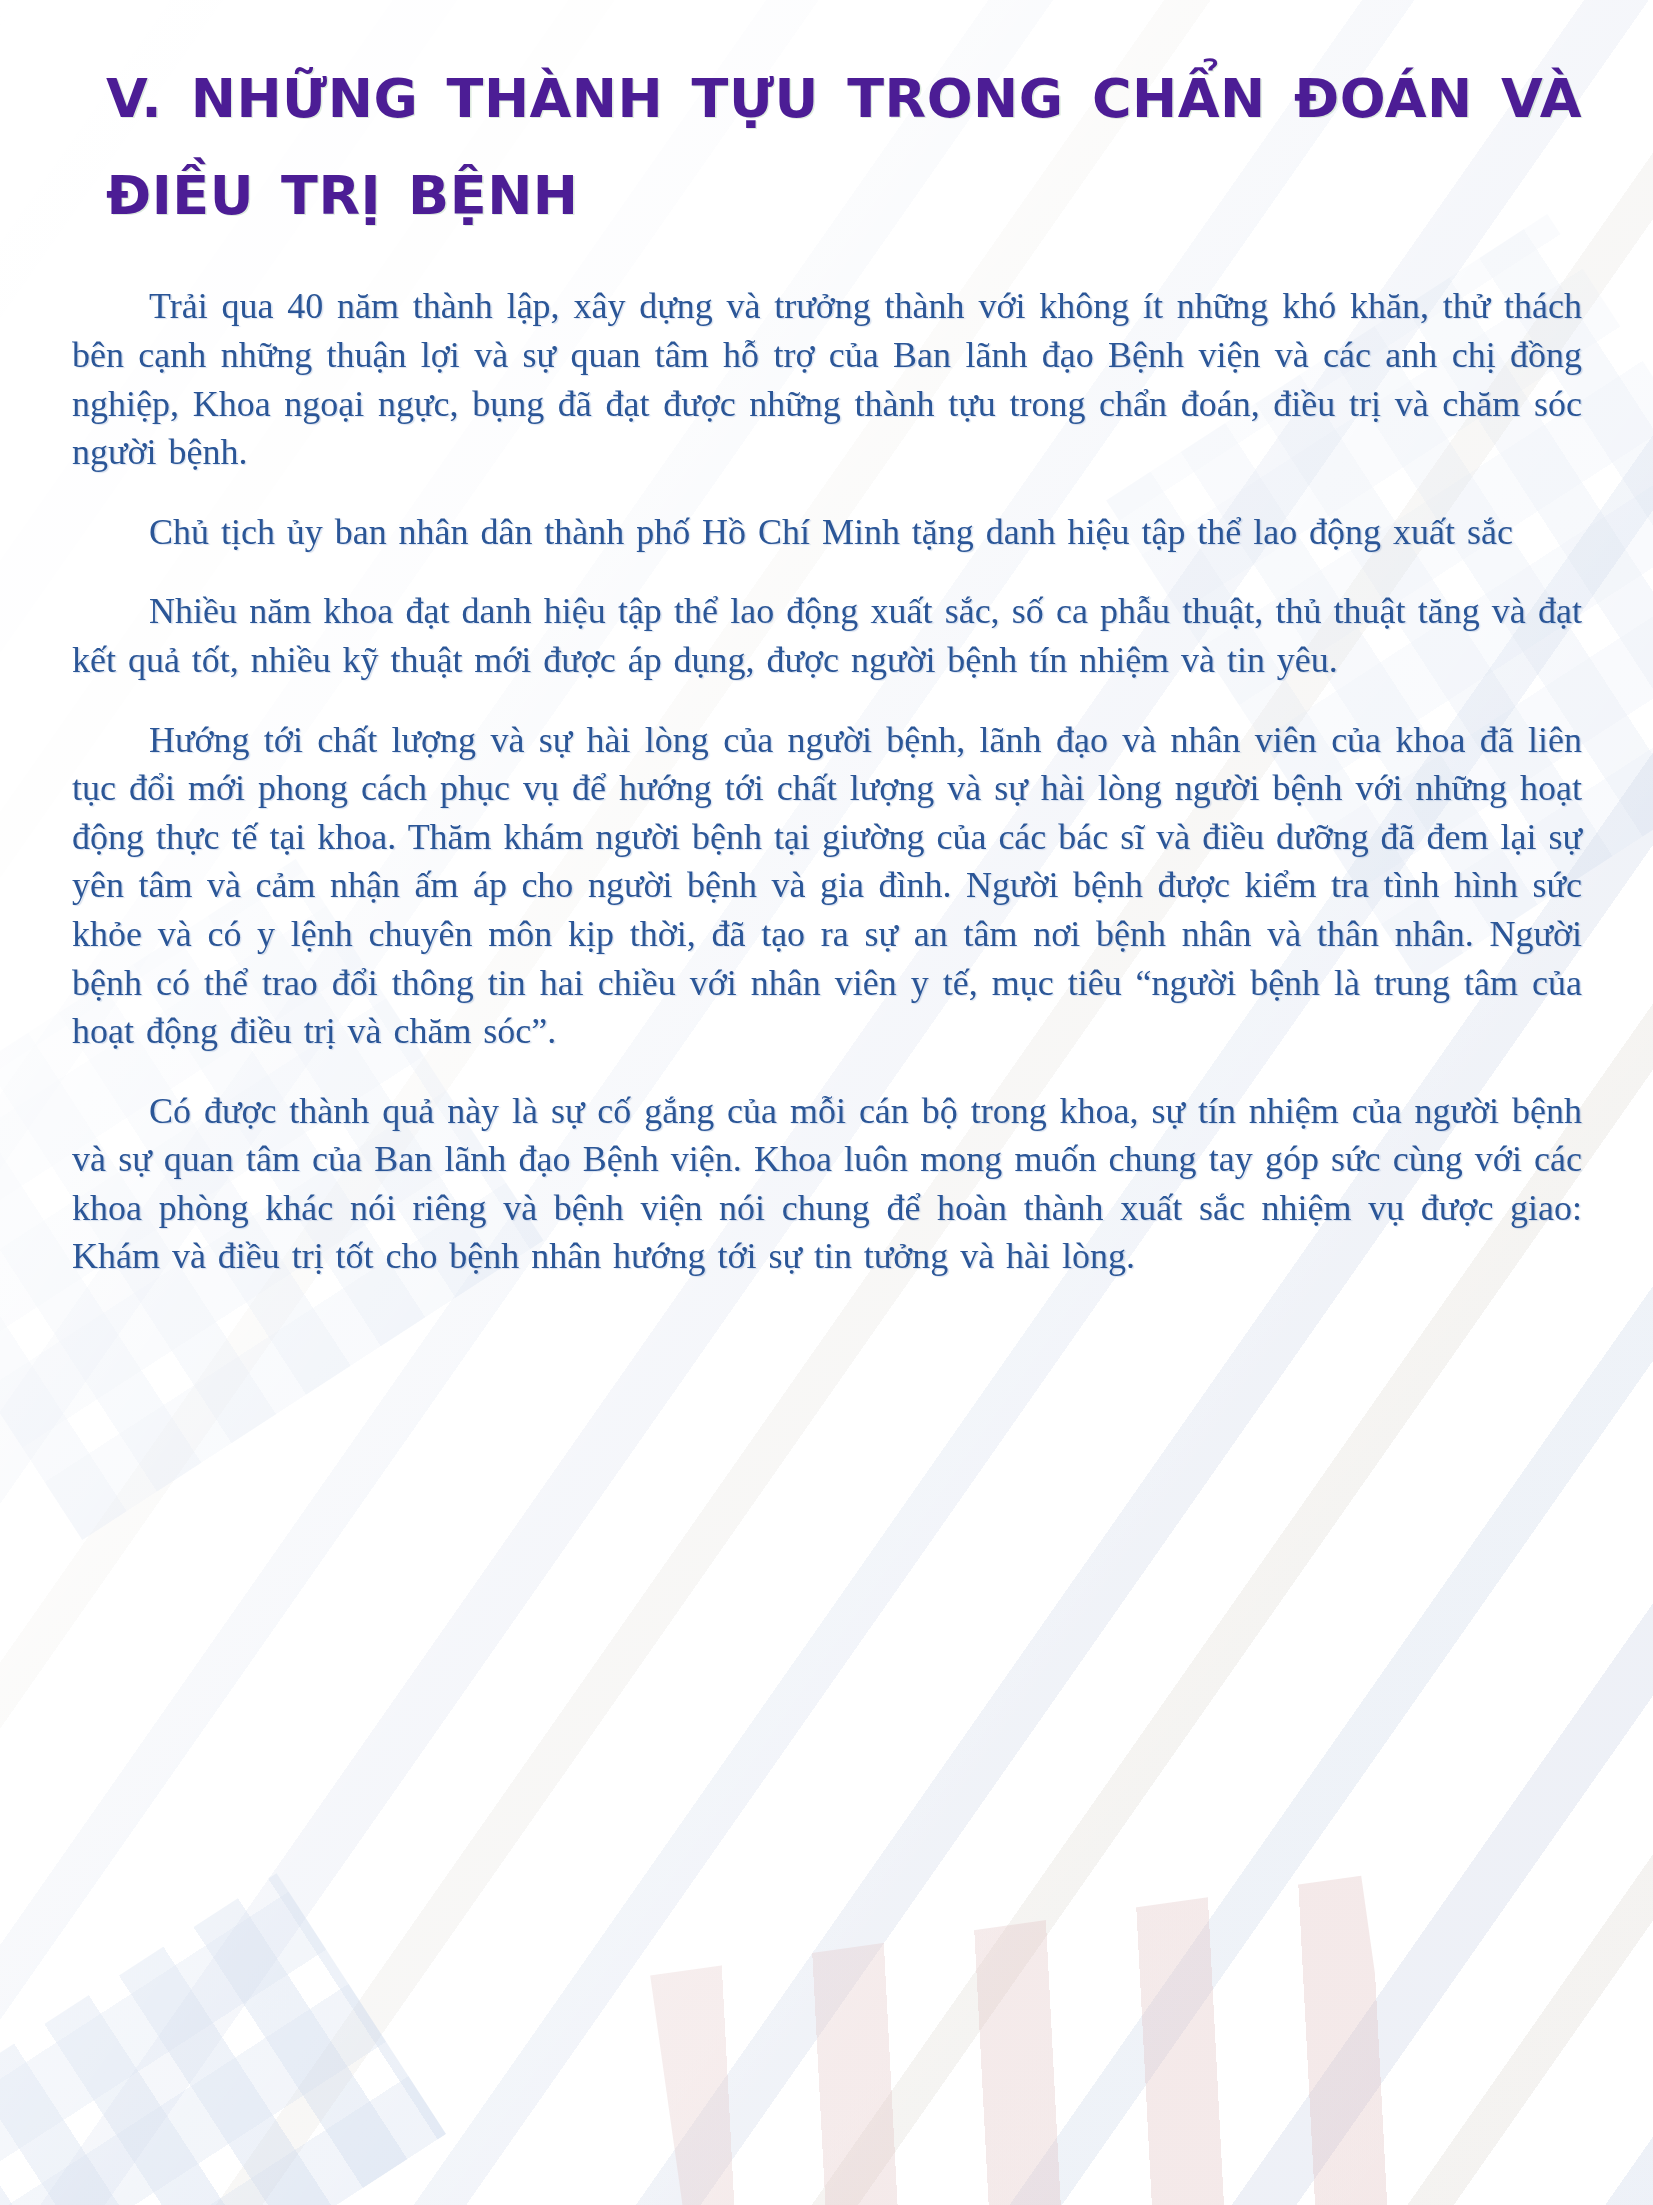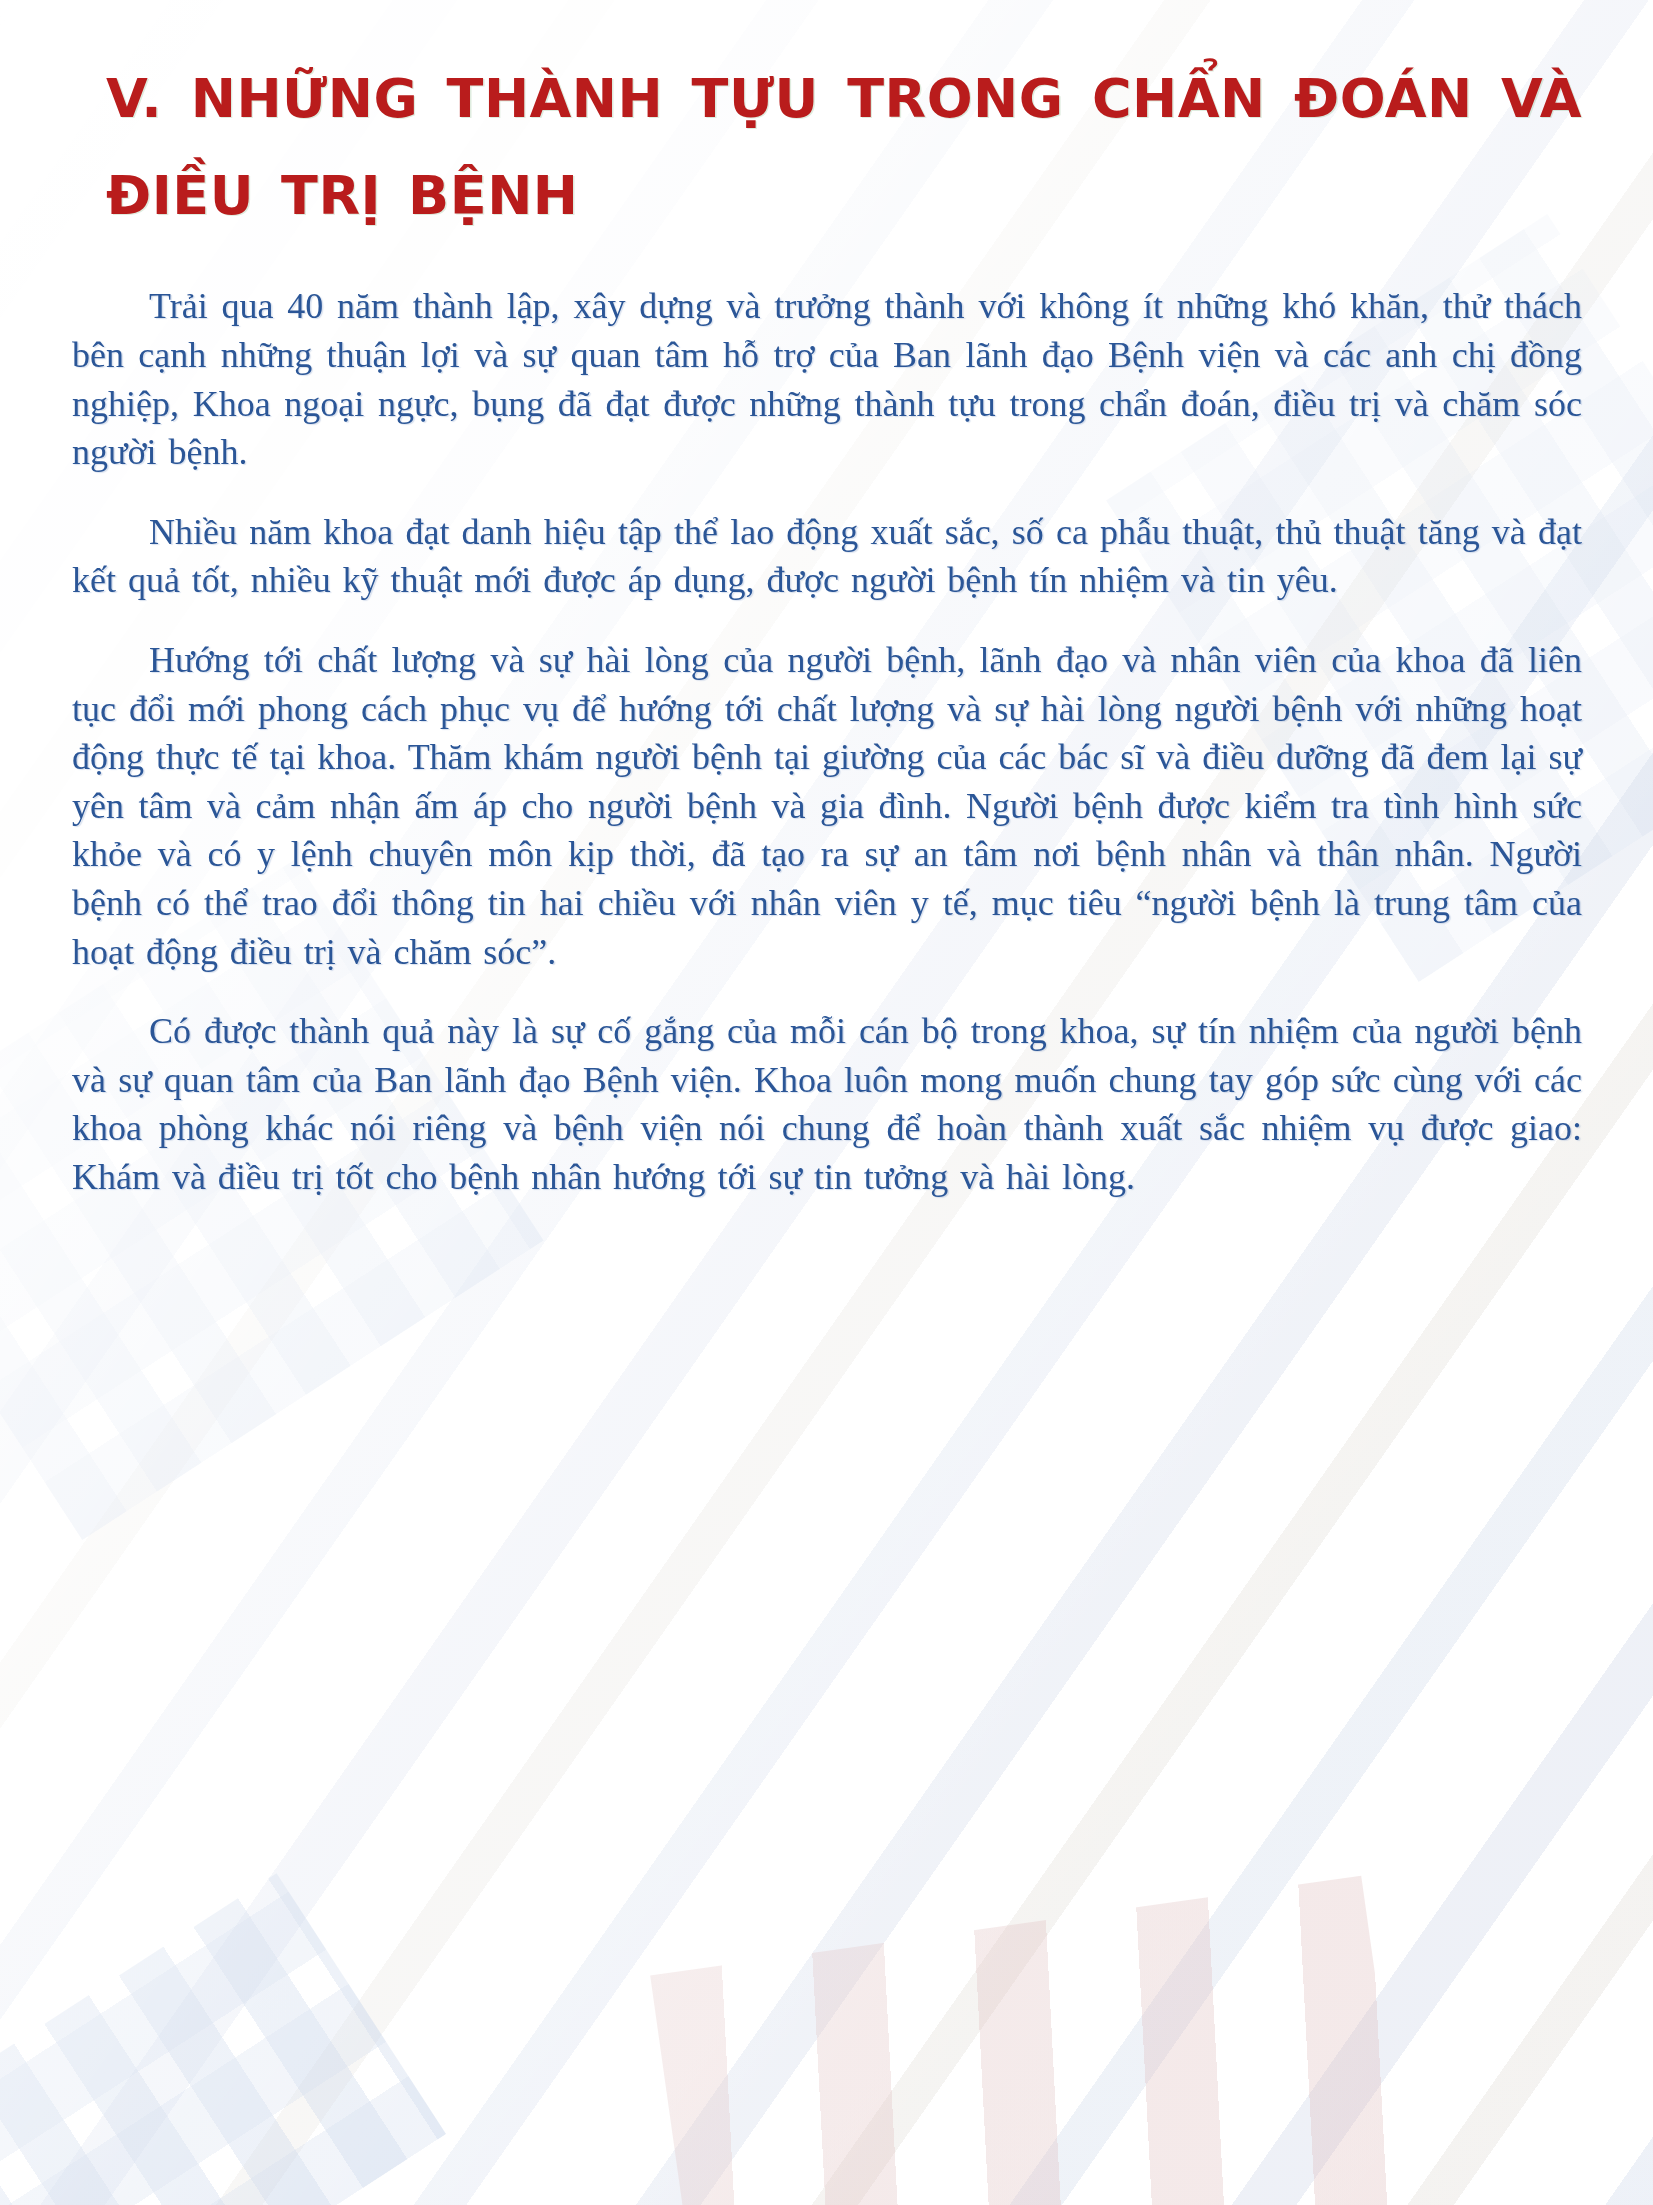--- a/index.html
+++ b/index.html
@@ -58,21 +58,21 @@
   }
 
   
   .content {
     position: absolute; inset: 0;
     padding: 50px 72px 0 72px;
     box-sizing: border-box;
   }
   h1.heading {
     margin: 0 0 38px 34px;
-    color: #b91c1c;
+    color: #4c1d95;
     font-family: "DejaVu Sans", "Liberation Sans", sans-serif;
     font-weight: bold;
     font-size: 54px;
     line-height: 1.8;
     letter-spacing: 0.5px;
     word-spacing: 7.7px;
     text-align: justify;
     text-shadow: 1.4px 1.4px 0 rgba(80,150,80,0.18);
   }
   p.para {
@@ -96,19 +96,20 @@
     <div class="win win-c"></div>
     <div class="win win-a"></div>
     <div class="win win-b"></div>
     <div class="win-d"></div>
     <div class="veil"></div>
   </div>
 
   <div class="content">
     <h1 class="heading">V. NHỮNG THÀNH TỰU TRONG CHẨN ĐOÁN VÀ ĐIỀU TRỊ BỆNH</h1>
     <p class="para">Trải qua 40 năm thành lập, xây dựng và trưởng thành với không ít những khó khăn, thử thách bên cạnh những thuận lợi và sự quan tâm hỗ trợ của Ban lãnh đạo Bệnh viện và các anh chị đồng nghiệp, Khoa ngoại ngực, bụng đã đạt được những thành tựu trong chẩn đoán, điều trị và chăm sóc người bệnh.</p>
+    <p class="para">Chủ tịch ủy ban nhân dân thành phố Hồ Chí Minh tặng danh hiệu tập thể lao động xuất sắc</p>
     <p class="para">Nhiều năm khoa đạt danh hiệu tập thể lao động xuất sắc, số ca phẫu thuật, thủ thuật tăng và đạt kết quả tốt, nhiều kỹ thuật mới được áp dụng, được người bệnh tín nhiệm và tin yêu.</p>
     <p class="para">Hướng tới chất lượng và sự hài lòng của người bệnh, lãnh đạo và nhân viên của khoa đã liên tục đổi mới phong cách phục vụ để hướng tới chất lượng và sự hài lòng người bệnh với những hoạt động thực tế tại khoa. Thăm khám người bệnh tại giường của các bác sĩ và điều dưỡng đã đem lại sự yên tâm và cảm nhận ấm áp cho người bệnh và gia đình. Người bệnh được kiểm tra tình hình sức khỏe và có y lệnh chuyên môn kịp thời, đã tạo ra sự an tâm nơi bệnh nhân và thân nhân. Người bệnh có thể trao đổi thông tin hai chiều với nhân viên y tế, mục tiêu “người bệnh là trung tâm của hoạt động điều trị và chăm sóc”.</p>
     <p class="para">Có được thành quả này là sự cố gắng của mỗi cán bộ trong khoa, sự tín nhiệm của người bệnh và sự quan tâm của Ban lãnh đạo Bệnh viện. Khoa luôn mong muốn chung tay góp sức cùng với các khoa phòng khác nói riêng và bệnh viện nói chung để hoàn thành xuất sắc nhiệm vụ được giao: Khám và điều trị tốt cho bệnh nhân hướng tới sự tin tưởng và hài lòng.</p>
   </div>
 
 </div>
 
 
 </body></html>

